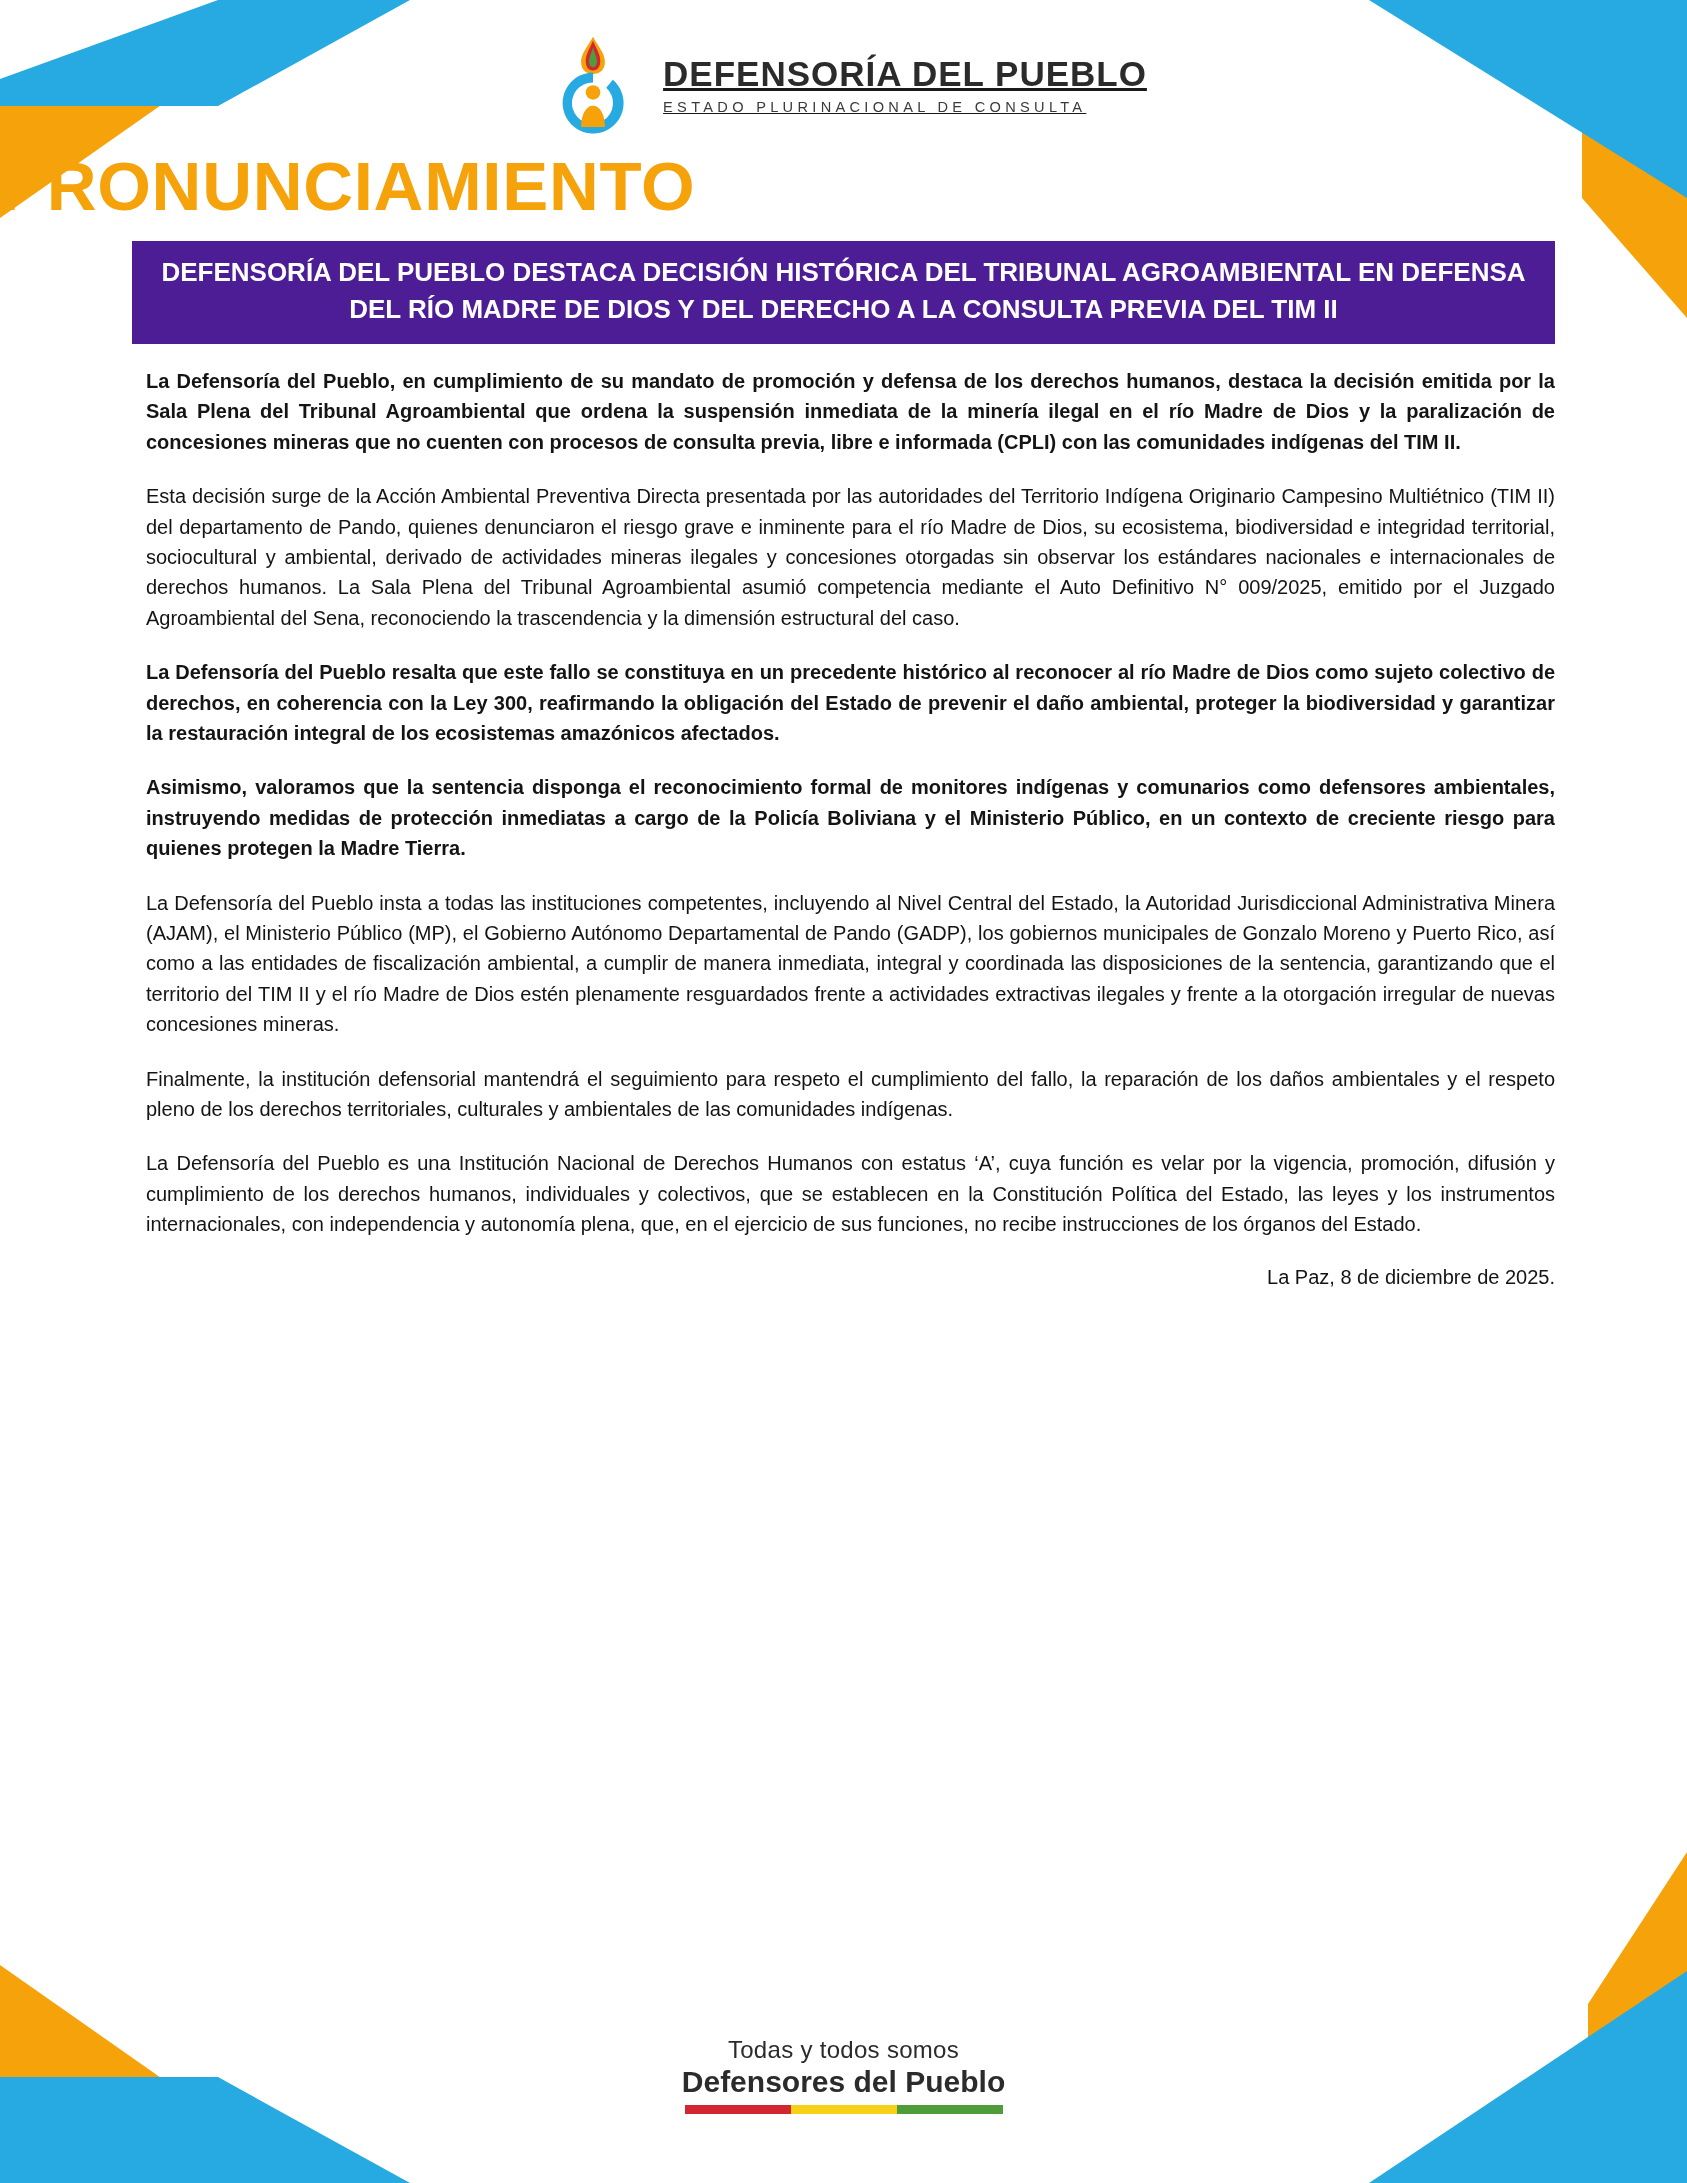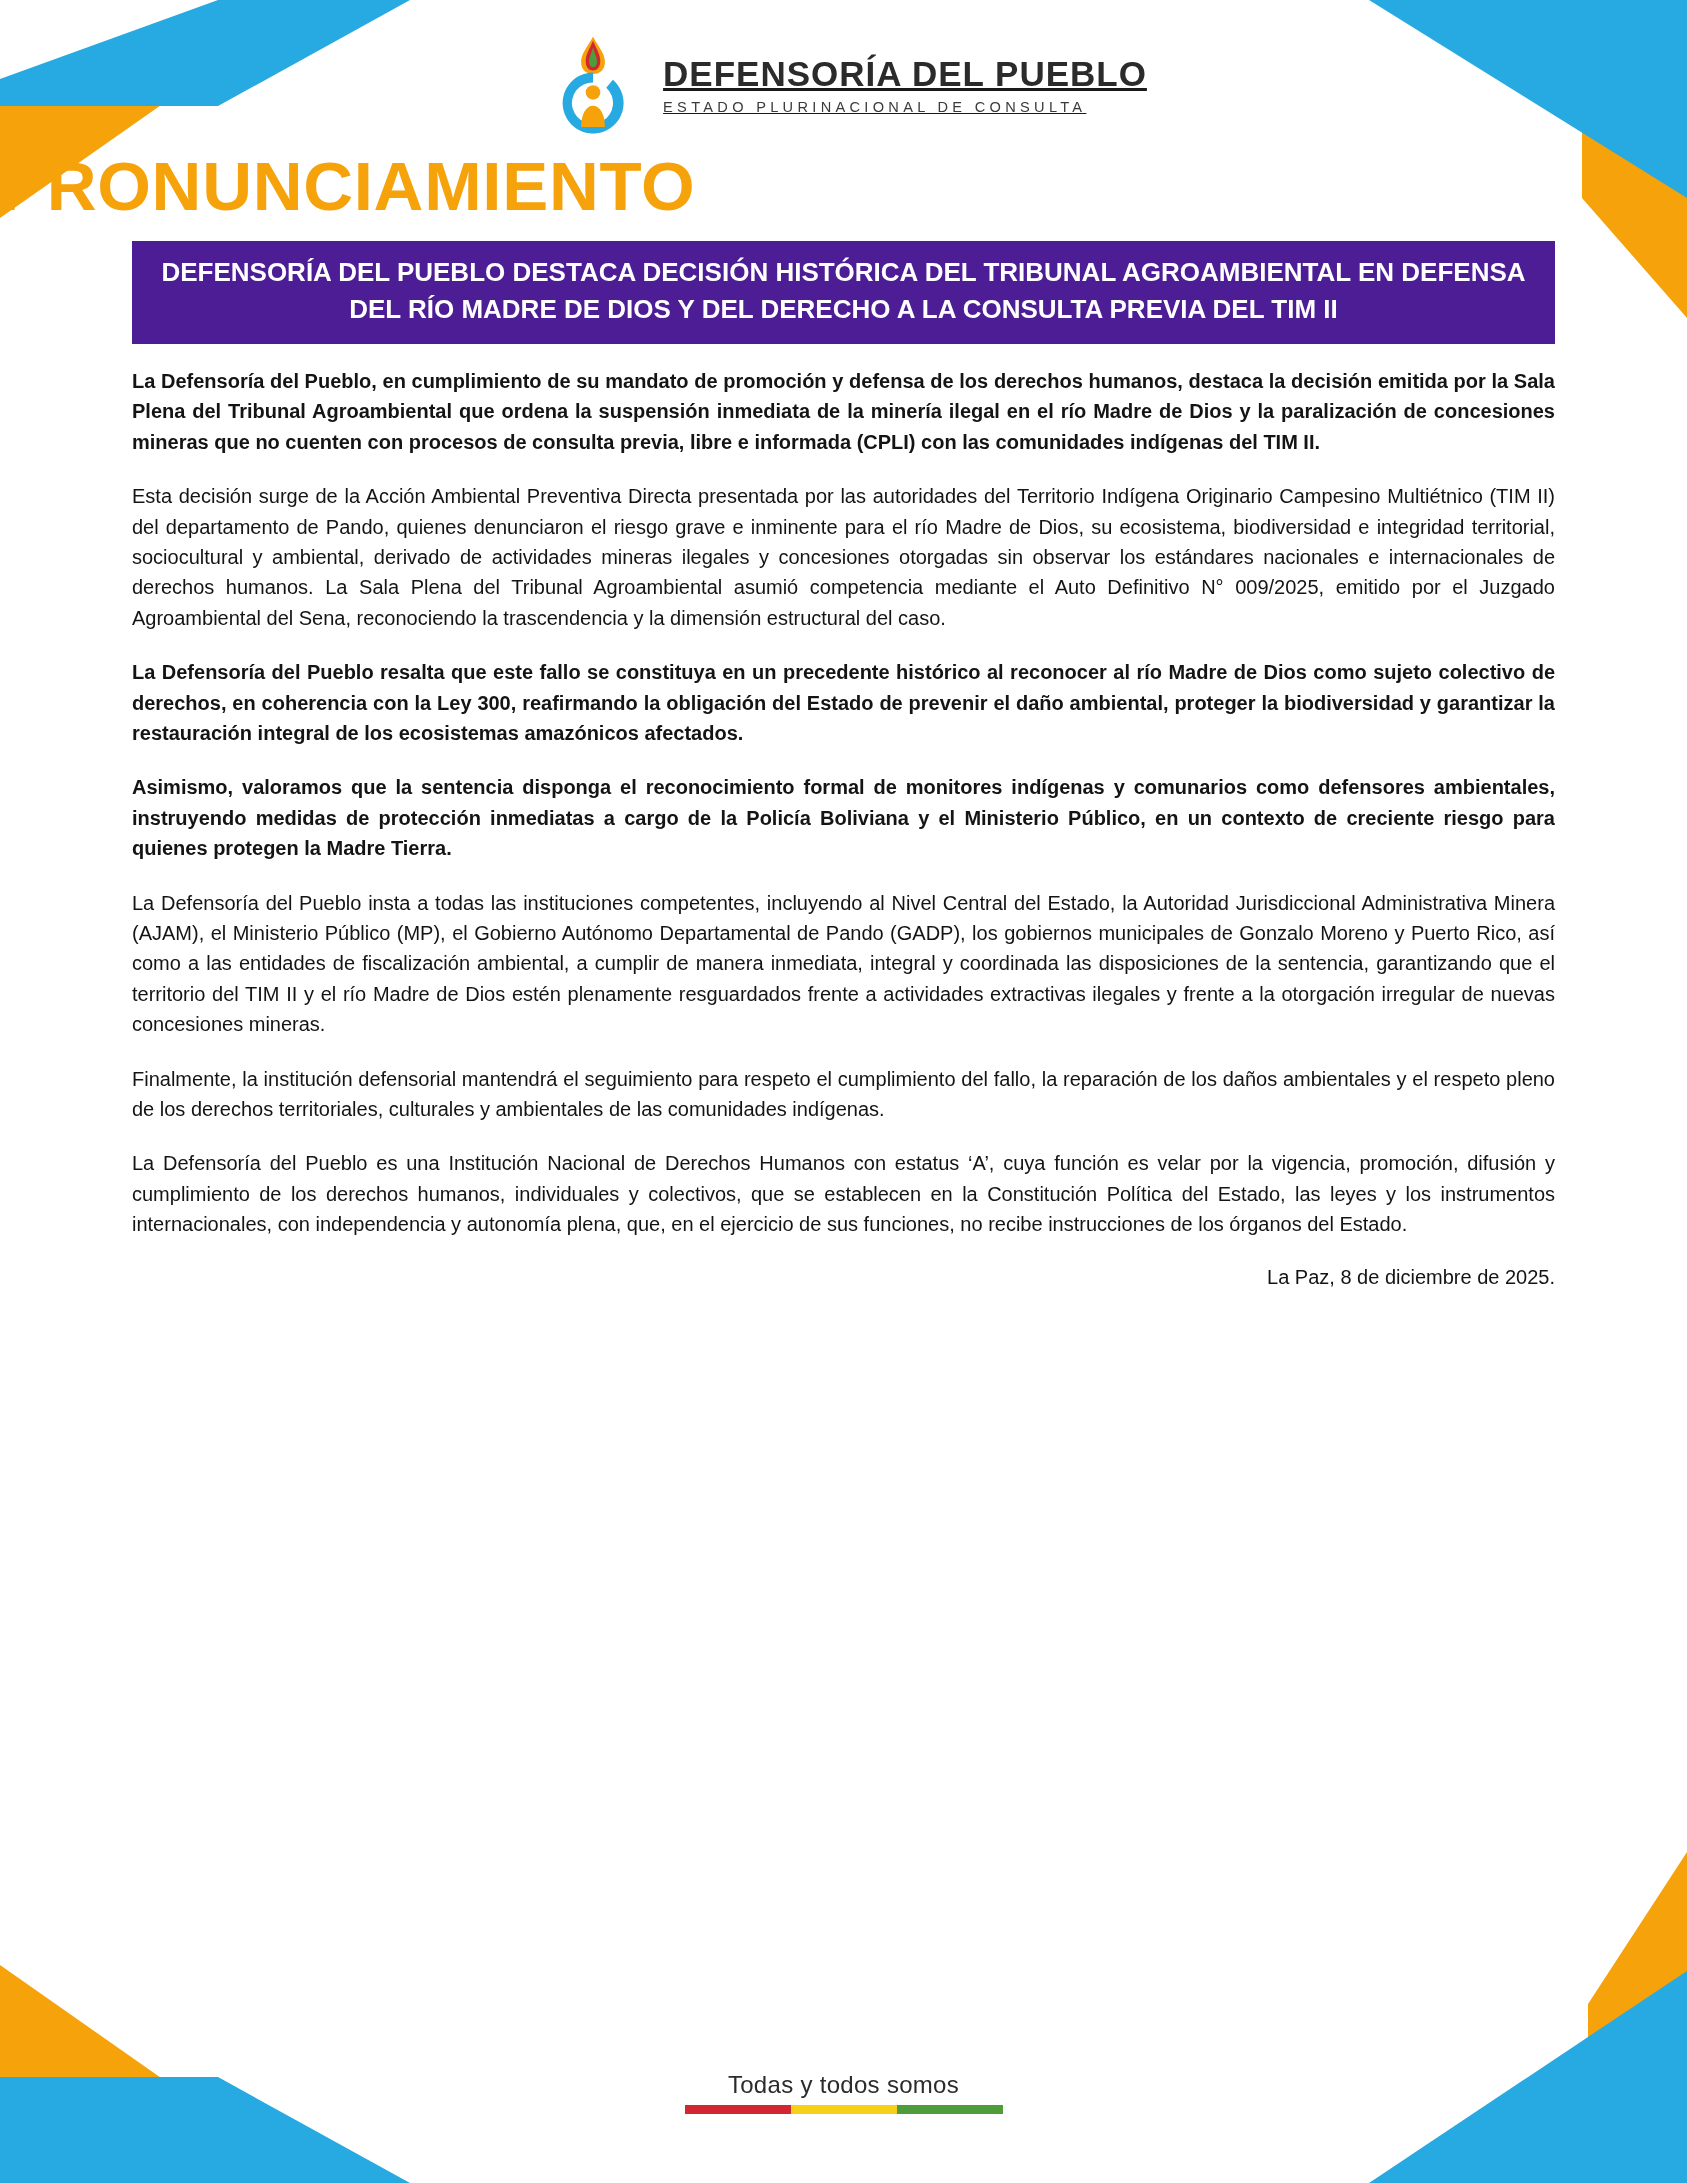--- a/index.html
+++ b/index.html
@@ -154,21 +154,21 @@
     position: relative;
     z-index: 5;
     margin: 0 132px;
     padding-top: 22.5px;
     font-size: 20px;
     line-height: 1.52;
     text-align: justify;
     color: #141414;
   }
   .content p {
-    margin: 0 0 24px 0;
+    margin: 0 0 24px 14px;
   }
   .content p.bold {
     font-weight: bold;
   }
   .content b { font-weight: normal; }
 
   .signoff {
     position: relative;
     z-index: 5;
     margin: 27px 132px 0 132px;
@@ -253,19 +253,20 @@
   <p class="bold">Asimismo, valoramos que la sentencia disponga el reconocimiento formal de monitores indígenas y comunarios como defensores ambientales, instruyendo medidas de protección inmediatas a cargo de la Policía Boliviana y el Ministerio Público, en un contexto de creciente riesgo para quienes protegen la Madre Tierra.</p>
   <p><b>La Defensoría del Pueblo insta a todas las instituciones competentes, incluyendo al Nivel Central del Estado, la Autoridad Jurisdiccional Administrativa Minera (AJAM), el Ministerio Público (MP), el Gobierno Autónomo Departamental de Pando (GADP), los gobiernos municipales de Gonzalo Moreno y Puerto Rico, así como a las entidades de fiscalización ambiental, a cumplir de manera inmediata, integral y coordinada las disposiciones de la sentencia</b><span>, garantizando que el territorio del TIM II y el río Madre de Dios estén plenamente resguardados frente a actividades extractivas ilegales y frente a la otorgación irregular de nuevas concesiones mineras.</span></p>
   <p><b>Finalmente, la institución defensorial mantendrá el seguimiento para respeto el cumplimiento del fallo</b><span>, la reparación de los daños ambientales y el respeto pleno de los derechos territoriales, culturales y ambientales de las comunidades indígenas.</span></p>
   <p>La Defensoría del Pueblo es una Institución Nacional de Derechos Humanos con estatus ‘A’, cuya función es velar por la vigencia, promoción, difusión y cumplimiento de los derechos humanos, individuales y colectivos, que se establecen en la Constitución Política del Estado, las leyes y los instrumentos internacionales, con independencia y autonomía plena, que, en el ejercicio de sus funciones, no recibe instrucciones de los órganos del Estado.</p>
 </div>
 
 <div class="signoff">La Paz, 8 de diciembre de 2025.</div>
 
 <div class="footer">
   <div class="footer-line1">Todas y todos somos</div>
+  <div class="footer-line2">Defensores del Pueblo</div>
   <div class="footer-bars">
     <span class="bar-red"></span>
     <span class="bar-yellow"></span>
     <span class="bar-green"></span>
   </div>
 </div>
 
 
 </body></html>

